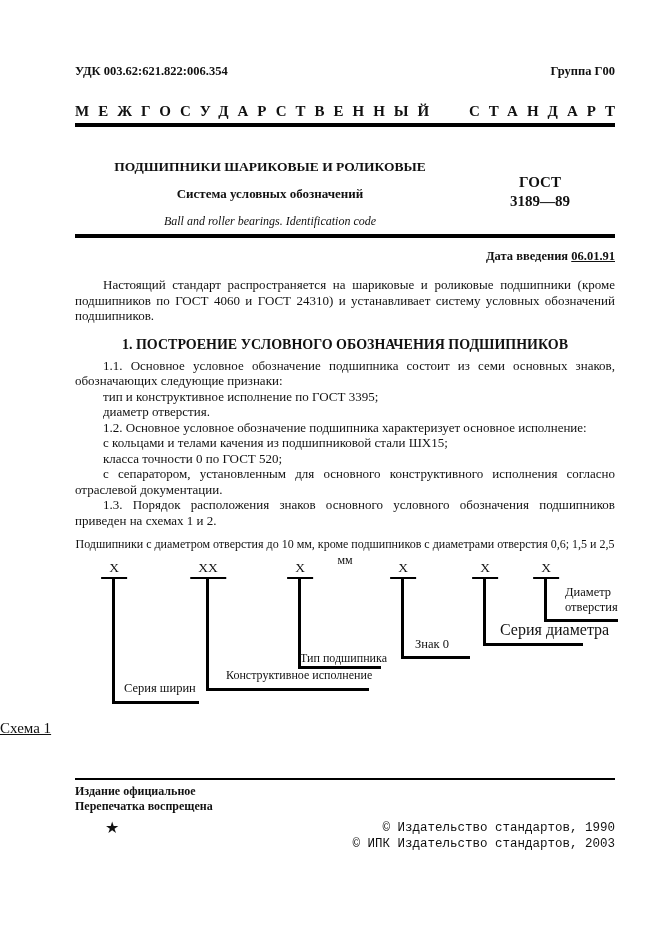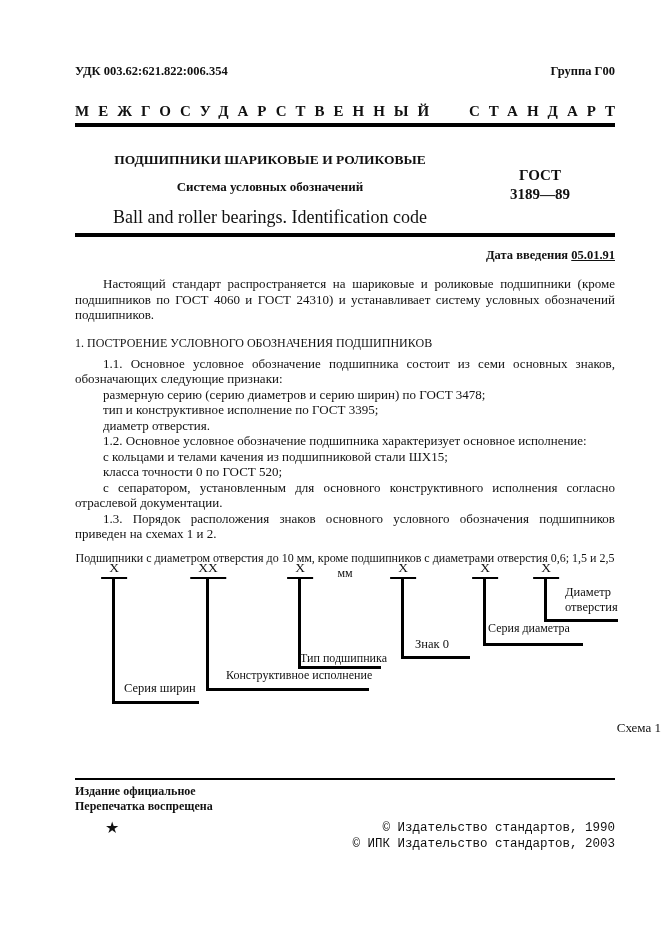--- a/index.html
+++ b/index.html
@@ -3,42 +3,42 @@
 <meta charset="utf-8">
 <style>
   html,body{margin:0;padding:0;background:#e8e8e8;}
   .page{position:relative;width:661px;height:936px;background:#ffffff;margin:0 auto;
         font-family:"Liberation Serif", serif;color:#111;overflow:hidden;}
   .content{padding:64px 46px 0 75px;}
   .row-udc{display:flex;justify-content:space-between;font-weight:bold;font-size:12.5px;}
   .mgs{margin-top:24px;font-weight:bold;font-size:15px;letter-spacing:9px;word-spacing:18px;white-space:nowrap;}
   .rule-thick{height:4px;background:#000;margin-top:3px;}
   .rule-thick2{height:4px;background:#000;margin-top:5px;}
-  .title-block{display:flex;margin-top:25px;}
+  .title-block{display:flex;margin-top:32px;}
   .title-left{flex:1;text-align:center;}
   .title-ru{font-weight:bold;font-size:13.5px;}
   .subtitle-ru{font-weight:bold;font-size:13px;margin-top:11px;}
-  .title-en{font-size:18px;margin-top:12px;}
+  .title-en{font-size:12px;margin-top:12px;font-style:italic;}
   .gost-box{width:150px;text-align:center;font-weight:bold;font-size:15px;line-height:19px;padding-top:14px;}
   .mks{margin-top:6px;font-size:12.5px;line-height:13.5px;}
   .mks-indent{padding-left:33px;}
   .date-line{text-align:right;font-weight:bold;font-size:12.5px;margin-top:11px;}
   .date-val{text-decoration:underline;}
   .t{font-size:13px;line-height:15.5px;text-align:justify;text-indent:28px;margin:0;}
   .intro{margin-top:13px;}
-  .sec-h{font-weight:normal;font-size:12px;text-align:left;margin:13px 0 5px 0;}
+  .sec-h{font-weight:bold;font-size:14px;text-align:center;margin:13px 0 5px 0;}
   .schema-head{font-weight:normal;font-size:12px;text-align:center;margin-top:9px;text-indent:0;}
   
   .diagram{position:absolute;left:0;top:552px;width:661px;height:195px;}
   .sym{position:absolute;top:8px;transform:translateX(-50%);font-size:13.5px;
        border-bottom:2px solid #000;padding:0 8px 1px 8px;}
   .conn{position:absolute;top:26px;border-left:3px solid #000;border-bottom:3px solid #000;}
   .dlabel{position:absolute;font-size:12.5px;white-space:nowrap;}
   .dlabel-wrap{position:absolute;font-size:12.5px;width:64px;line-height:15px;}
-  .caption{position:absolute;left:0;right:0;top:168px;text-align:right;font-size:13px;}
+  .caption{position:absolute;left:0;right:0;top:168px;text-align:left;font-size:15px;text-decoration:underline;}
   
   .footer{position:absolute;left:75px;right:46px;top:778px;}
   .footer-rule{border-top:2px solid #000;padding-top:4px;display:flex;justify-content:space-between;
                font-weight:bold;font-size:12px;flex-direction:column;}
   .footer-low{display:flex;justify-content:space-between;align-items:flex-start;margin-top:6px;}
   .star{font-size:16px;margin-left:30px;line-height:16px;}
   .copyright{text-align:right;font-size:12.5px;line-height:16px;font-family:Liberation Mono, monospace;}
 </style>
 </head>
 <body>
@@ -65,29 +65,28 @@
         <div>3189—89</div>
       </div>
     </div>
 
 
     <div class="rule-thick2"></div>
 
     <div class="date-line">
       <span>Дата введения</span>
       <span> </span>
-      <span class="date-val">05.01.91</span>
+      <span class="date-val">06.01.91</span>
     </div>
 
     <p class="t intro">Настоящий стандарт распространяется на шариковые и роликовые подшипники (кроме подшипников по ГОСТ 4060 и ГОСТ 24310) и устанавливает систему условных обозначений подшипников.</p>
 
     <div class="sec-h">1. ПОСТРОЕНИЕ УСЛОВНОГО ОБОЗНАЧЕНИЯ ПОДШИПНИКОВ</div>
 
     <p class="t">1.1. Основное условное обозначение подшипника состоит из семи основных знаков, обозначающих следующие признаки:</p>
-    <p class="t">размерную серию (серию диаметров и серию ширин) по ГОСТ 3478;</p>
     <p class="t">тип и конструктивное исполнение по ГОСТ 3395;</p>
     <p class="t">диаметр отверстия.</p>
     <p class="t">1.2. Основное условное обозначение подшипника характеризует основное исполнение:</p>
     <p class="t">с кольцами и телами качения из подшипниковой стали ШХ15;</p>
     <p class="t">класса точности 0 по ГОСТ 520;</p>
     <p class="t">с сепаратором, установленным для основного конструктивного исполнения согласно отраслевой документации.</p>
     <p class="t">1.3. Порядок расположения знаков основного условного обозначения подшипников приведен на схемах 1 и 2.</p>
 
     <p class="t schema-head">Подшипники с диаметром отверстия до 10 мм, кроме подшипников с диаметрами отверстия 0,6; 1,5 и 2,5 мм</p>
   </div>
@@ -105,21 +104,21 @@
     <div class="conn" style="left:206px;width:160px;height:110px"></div>
     <div class="conn" style="left:298px;width:80px;height:88px"></div>
     <div class="conn" style="left:401px;width:66px;height:78px"></div>
     <div class="conn" style="left:483px;width:97px;height:65px"></div>
     <div class="conn" style="left:544px;width:71px;height:41px"></div>
 
     <span class="dlabel" style="left:124px;top:129px">Серия ширин</span>
     <span class="dlabel" style="left:226px;top:116px;font-size:12px">Конструктивное исполнение</span>
     <span class="dlabel" style="left:300px;top:99px;font-size:12px">Тип подшипника</span>
     <span class="dlabel" style="left:415px;top:85px">Знак 0</span>
-    <span class="dlabel" style="left:488px;top:69px;font-size:12px">Серия диаметра</span>
+    <span class="dlabel" style="left:500px;top:69px;font-size:16px">Серия диаметра</span>
     <span class="dlabel-wrap" style="left:565px;top:33px">Диаметр отверстия</span>
     <div class="caption">Схема 1</div>
   </div>
 
   <div class="footer">
     <div class="footer-rule">
       <span>Издание официальное</span>
       <span>Перепечатка воспрещена</span>
     </div>
     <div class="footer-low">

